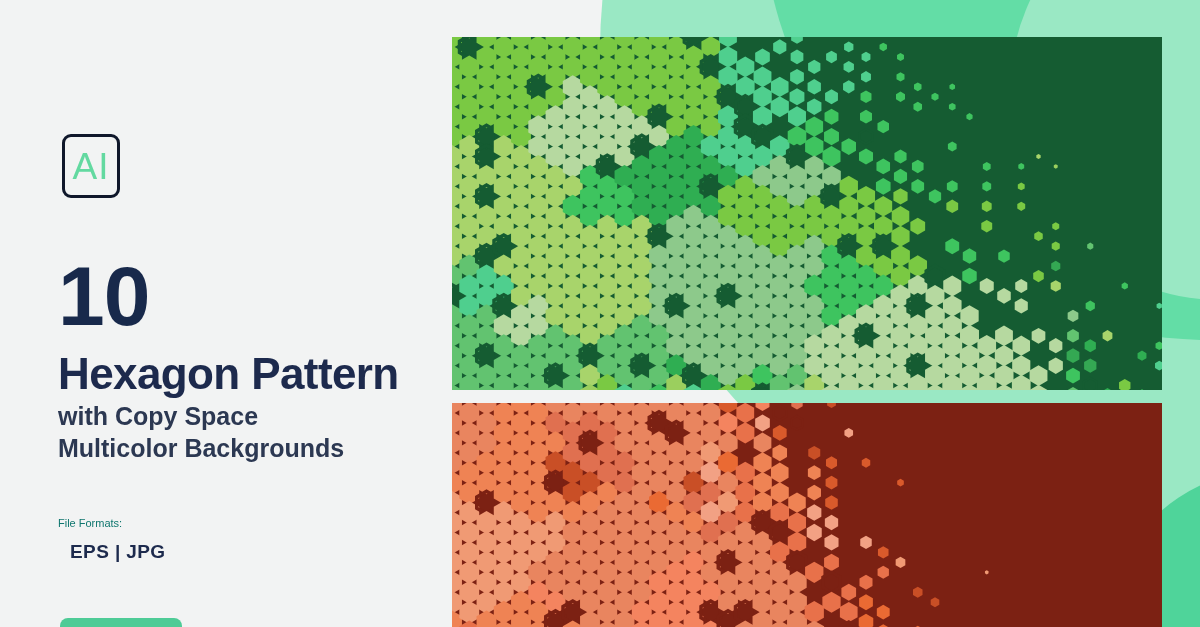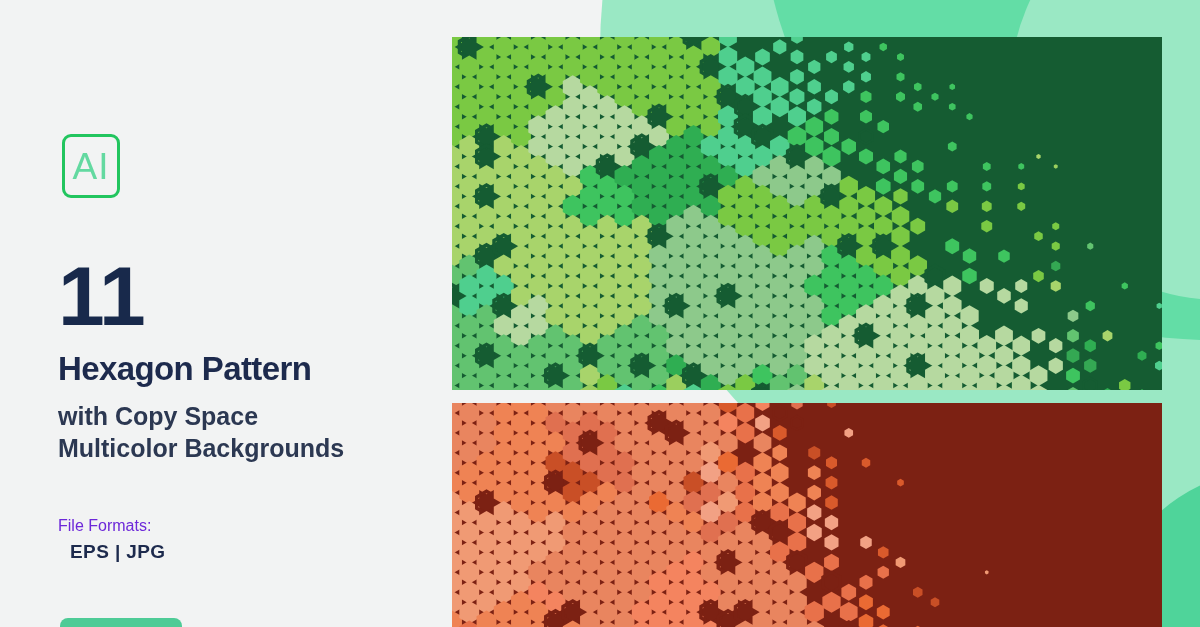--- a/index.html
+++ b/index.html
@@ -73,21 +73,21 @@
     background: #f2f3f3;
     z-index: 6;
   }
 
   #ai-badge {
     position: absolute;
     left: 62px;
     top: 134px;
     width: 58px;
     height: 64px;
-    border: 3px solid #22c55e;
+    border: 3px solid #0f172a;
     border-radius: 9px;
     box-sizing: border-box;
     display: flex;
     align-items: center;
     justify-content: center;
   }
   #ai-badge-label {
     font-family: "Liberation Sans", sans-serif;
     font-size: 37px;
     font-weight: 400;
@@ -104,21 +104,21 @@
     font-weight: bold;
     color: #18294b;
     letter-spacing: -1px;
     line-height: 1;
   }
 
   #title {
     position: absolute;
     left: 58px;
     top: 352px;
-    font-size: 33px;
+    font-size: 44px;
     font-weight: bold;
     color: #1d2a4d;
     letter-spacing: -0.6px;
     line-height: 1;
   }
 
   #subtitle {
     position: absolute;
     left: 58px;
     top: 400px;
@@ -127,23 +127,23 @@
     font-weight: bold;
     color: #2c3852;
     line-height: 1.28;
   }
   #subtitle .sub-line { display: block; }
 
   #formats-label {
     position: absolute;
     left: 58px;
     top: 518px;
-    font-size: 16px;
+    font-size: 11px;
     font-weight: normal;
-    color: #6d28d9;
+    color: #0f766e;
     line-height: 1;
   }
   #formats-value {
     position: absolute;
     left: 70px;
     top: 542px;
     font-size: 19px;
     font-weight: bold;
     color: #1d2a4d;
     line-height: 1;
@@ -1089,21 +1089,21 @@
         <path d="M536.55,168.27L536.55,170.35L534.75,171.39L532.95,170.35L532.95,168.27L534.75,167.23Z" fill="#f09a74"></path>
       </svg>
   </div>
 
   <div id="left-col">
 
     <div id="ai-badge">
       <span id="ai-badge-label">AI</span>
     </div>
 
-    <div id="count">11</div>
+    <div id="count">10</div>
 
     <div id="title">Hexagon Pattern</div>
 
     <div id="subtitle">
       <span class="sub-line">with Copy Space</span>
       <span class="sub-line">Multicolor Backgrounds</span>
     </div>
 
     <div id="formats-label">File Formats:</div>
     <div id="formats-value">EPS  |  JPG</div>

